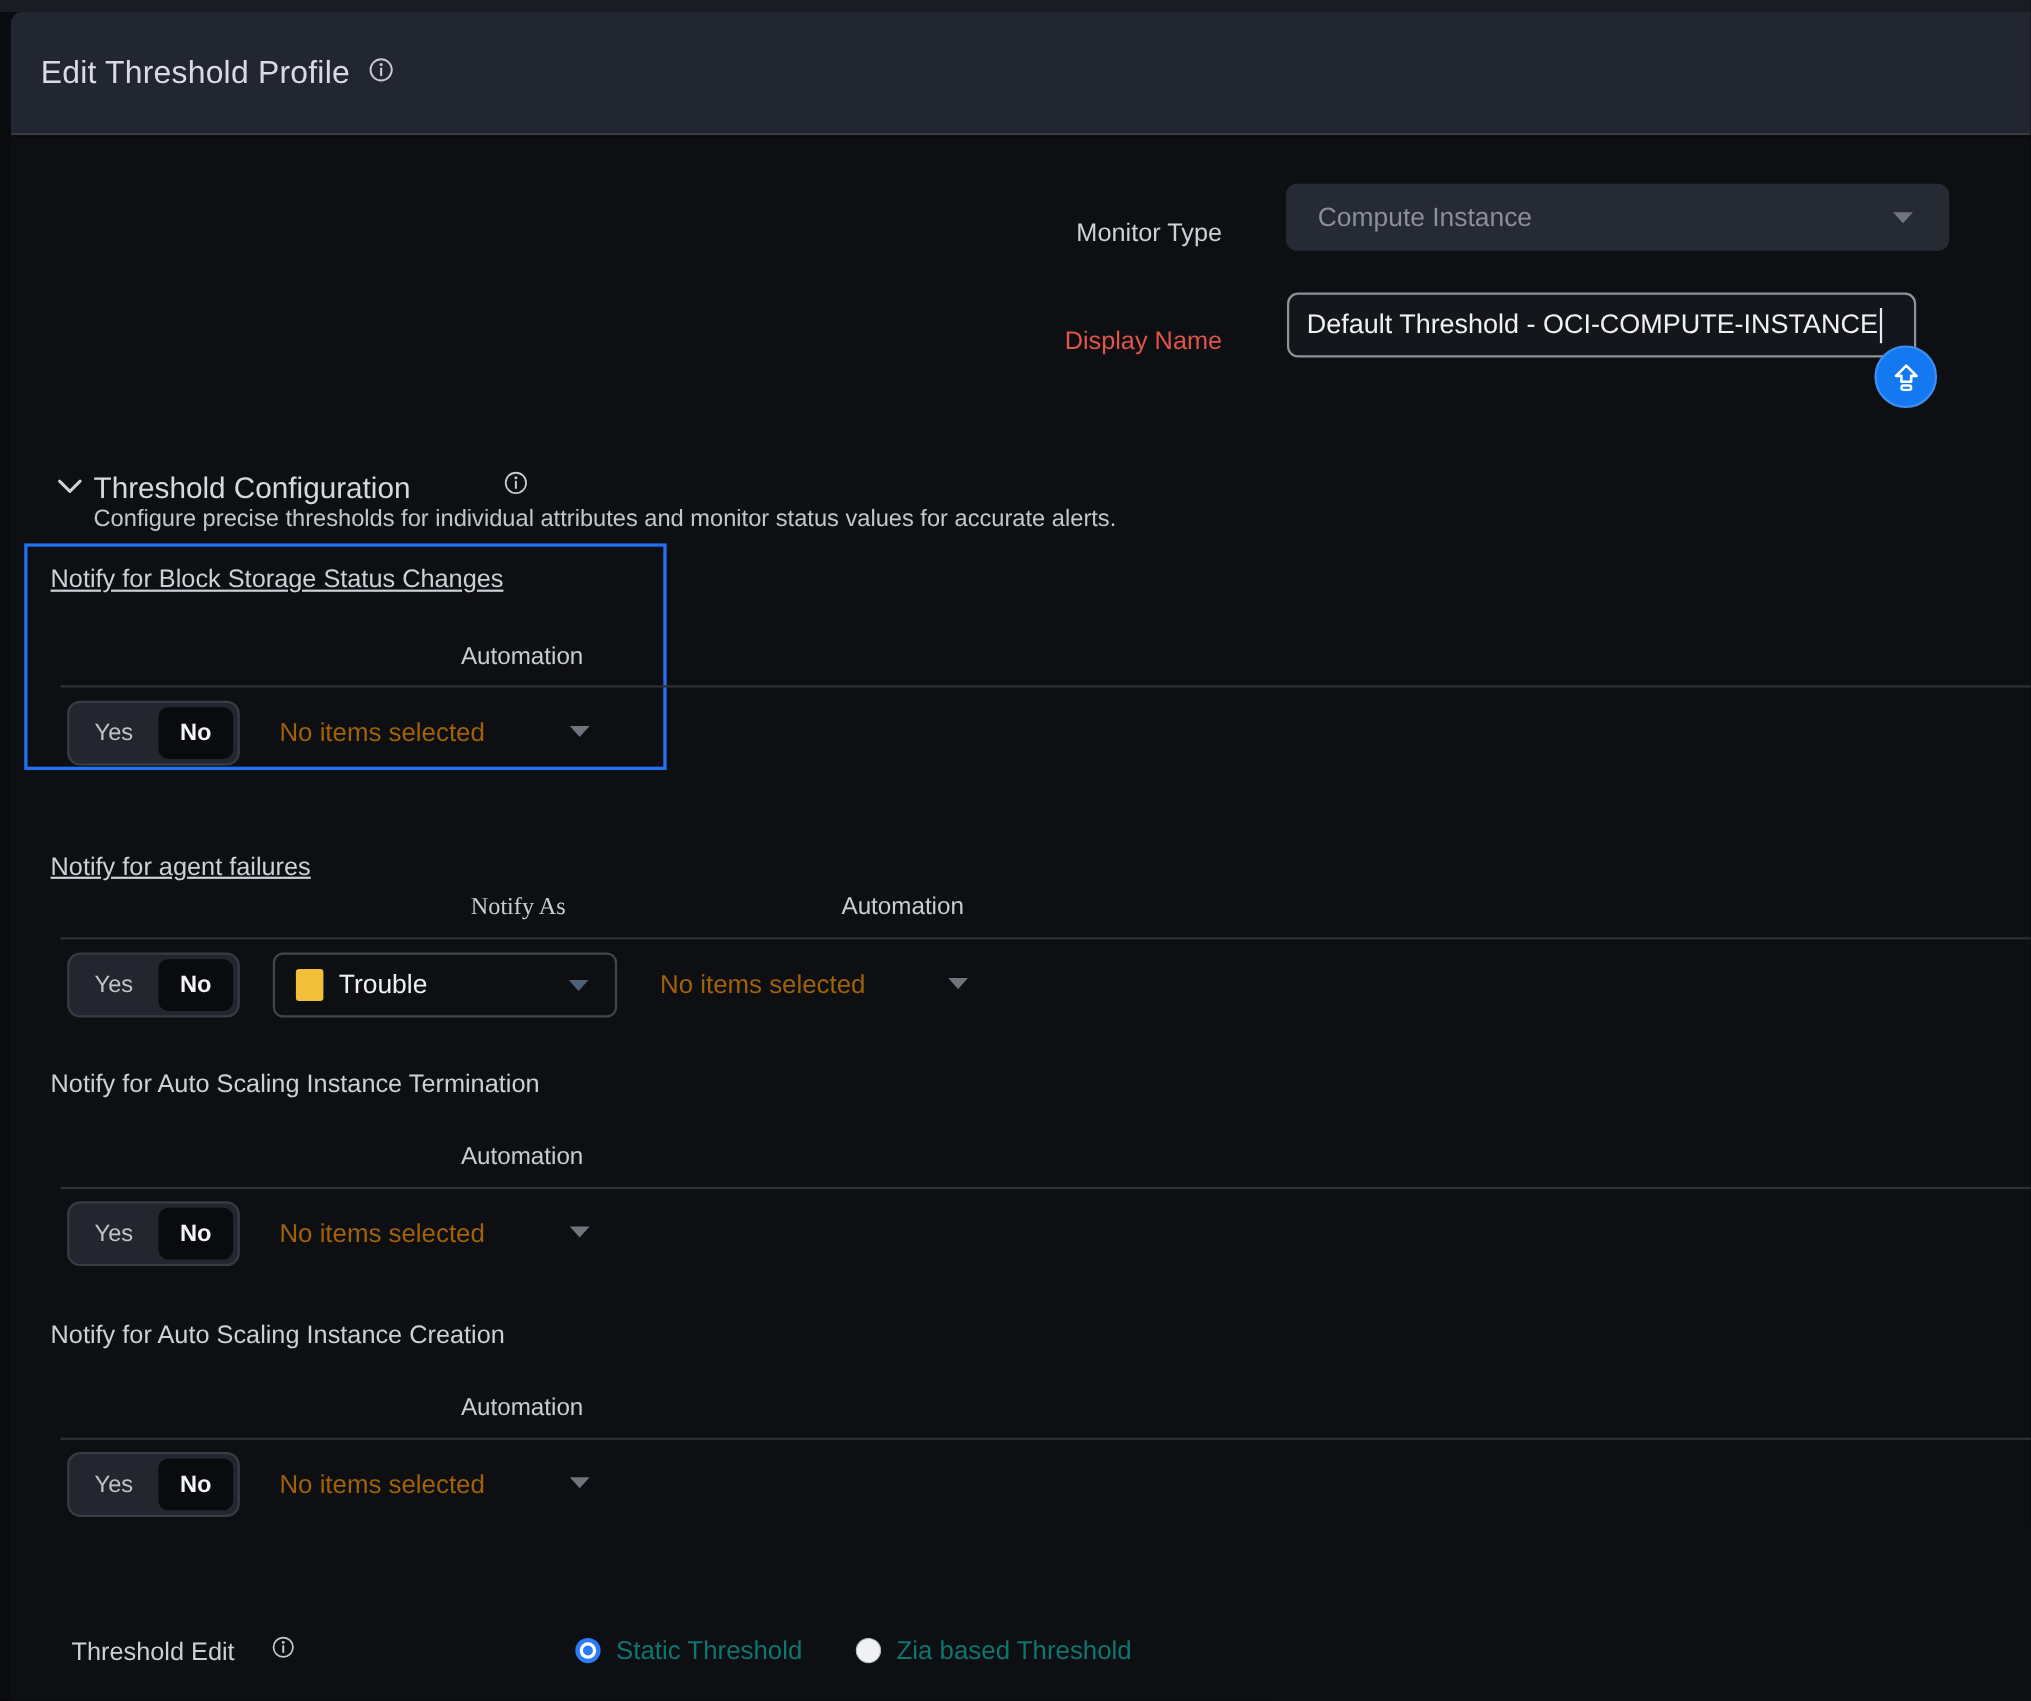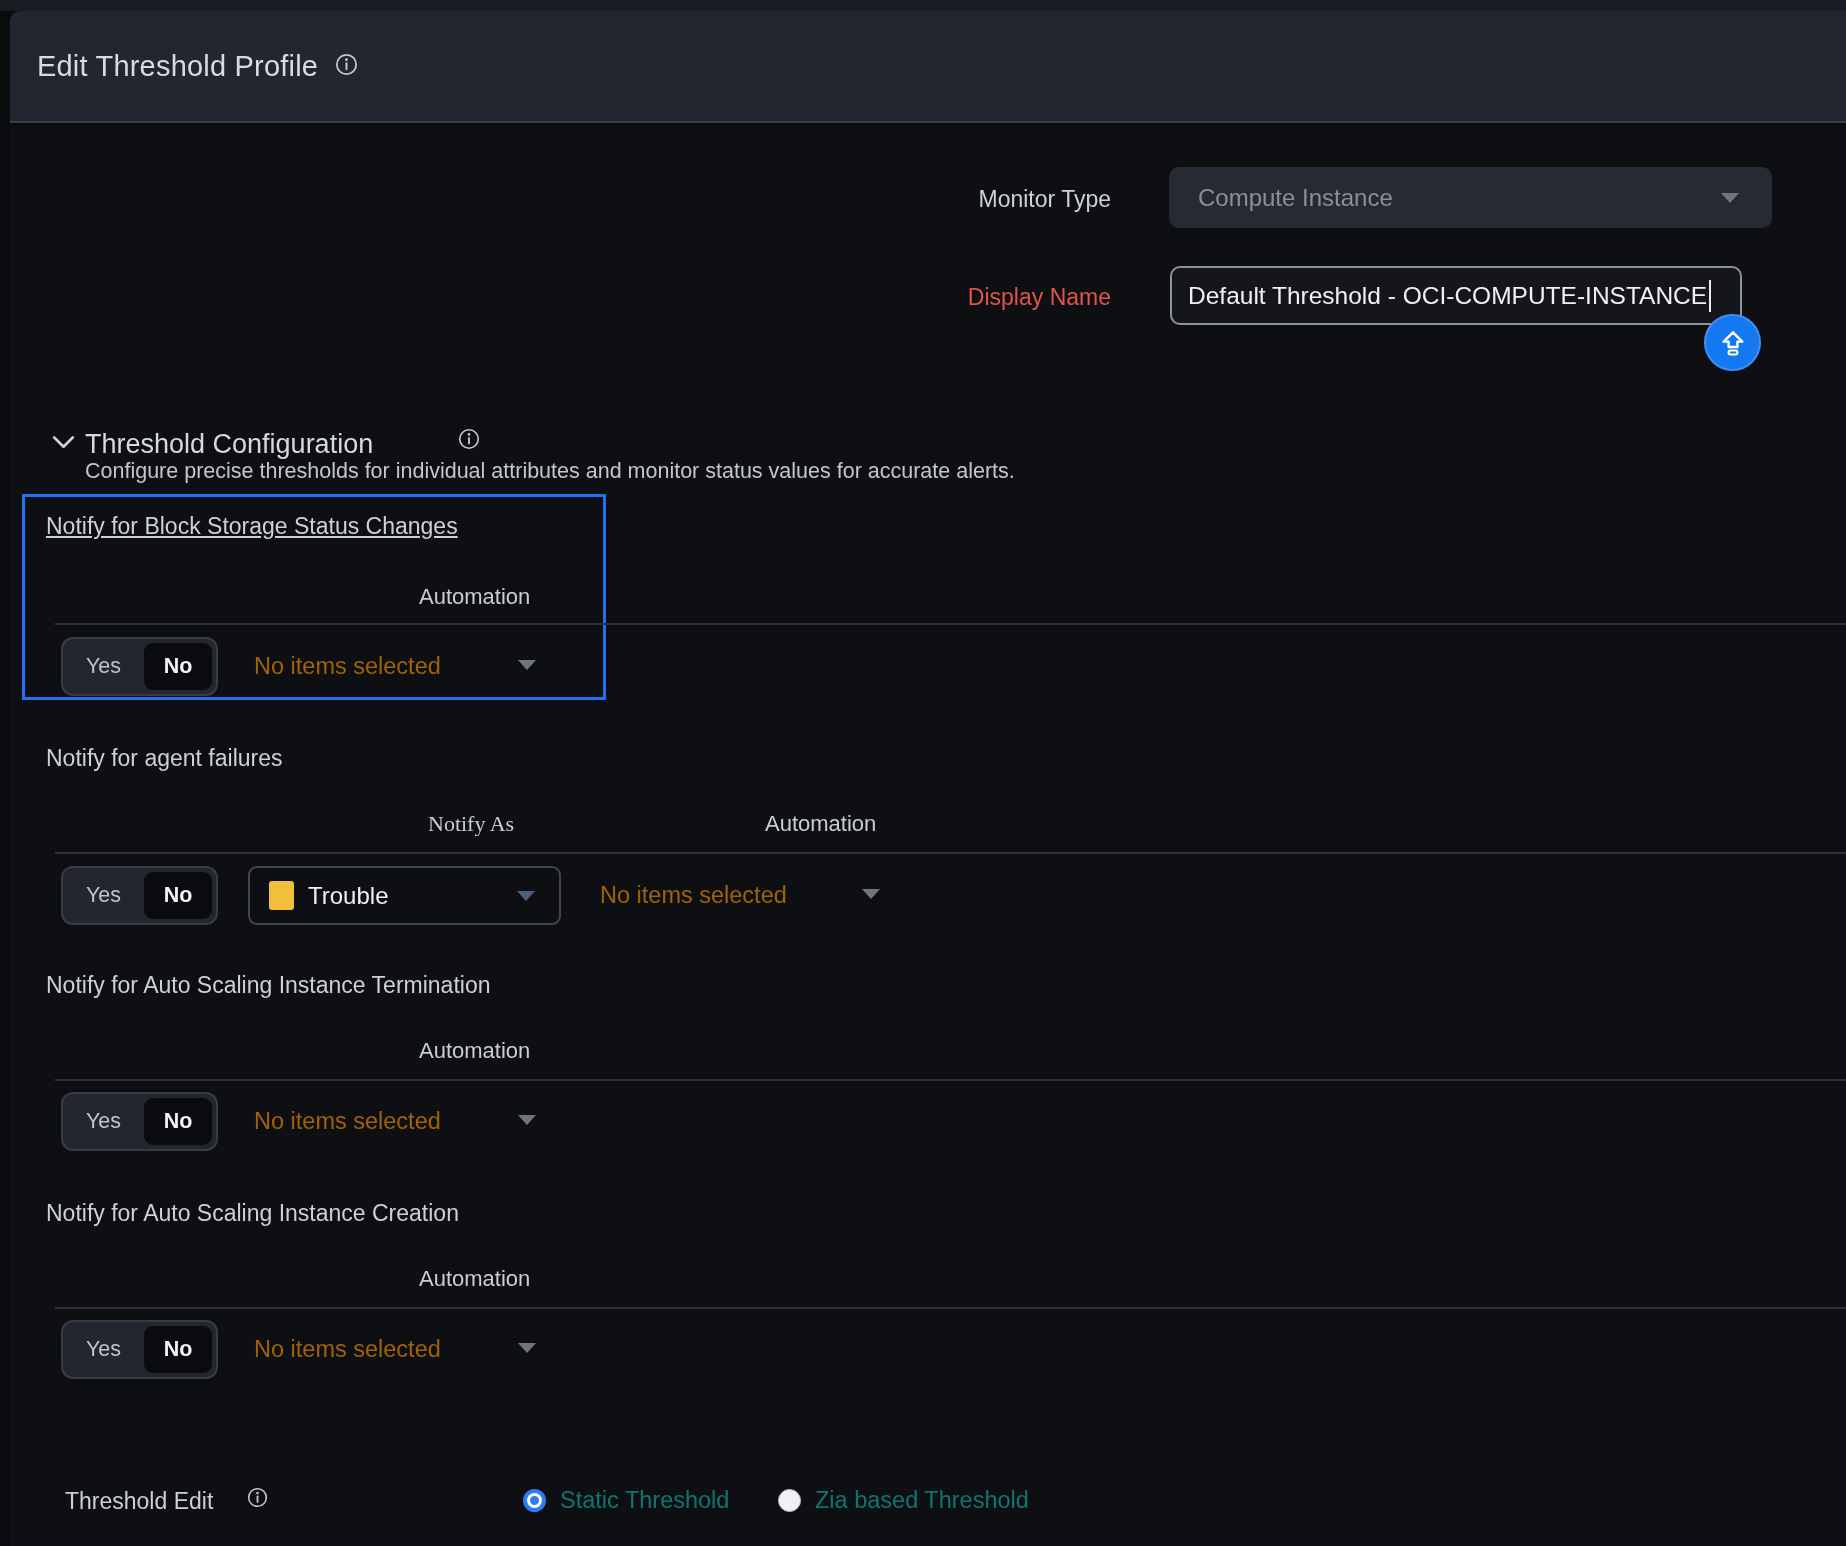--- a/index.html
+++ b/index.html
@@ -21,21 +21,21 @@
     background:#222631; border-radius:10px 0 0 0;
     border-bottom:2px solid #3a3d44;
     display:flex; align-items:center;
   }
   .page-title { font-size:29px; font-weight:500; color:#d8dbe1; margin-left:27px; letter-spacing:.2px; }
   .info-icon { display:inline-block; margin-left:17px; }
 
   
   .content-bg { left:10px; top:125px; width:1836px; height:1421px; background:#0e0f13; }
 
-  .field-label { width:261px; text-align:right; font-size:23px; color:#ccd0d7; }
+  .field-label { width:261px; text-align:right; font-size:23px; color:#ccd0d7;margin-top:12px; }
   .field-label.required { color:#df5549; }
 
   .select-box {
     left:1169px; width:603px; height:61px; background:#262a33; border-radius:10px;
     display:flex; align-items:center;
   }
   .select-box .value { color:#8b8f98; font-size:24px; padding-left:29px; }
 
   .text-input {
     left:1170px; width:572px; height:59px; background:#14161c;
@@ -148,21 +148,21 @@
 <div class="abs divider" style="top:623px;"></div>
 <div class="abs toggle" style="left:61px; top:637px;">
   <span class="toggle-yes">Yes</span>
   <span class="toggle-no">No</span>
 </div>
 <div class="abs" style="left:254px; top:646px; width:300px; height:45px;">
   <span class="dd-value" style="position:absolute; left:0; top:7px;">No items selected</span>
   <span class="caret" style="position:absolute; left:264px; top:14px;"></span>
 </div>
 
-<div class="abs row-label" style="left:46px; top:745px;">Notify for agent failures</div>
+<div class="abs row-label" style="left:46px; top:774px;text-decoration:underline;">Notify for agent failures</div>
 <div class="abs col-header" style="left:428px; top:811px;font-family:Liberation Serif, serif;">Notify As</div>
 <div class="abs col-header" style="left:765px; top:811px;">Automation</div>
 <div class="abs divider" style="top:852px;"></div>
 <div class="abs toggle" style="left:61px; top:866px;">
   <span class="toggle-yes">Yes</span>
   <span class="toggle-no">No</span>
 </div>
 <div class="abs notify-as-box" style="top:866px;">
   <span class="swatch"></span>
   <span class="dd-value">Trouble</span>

